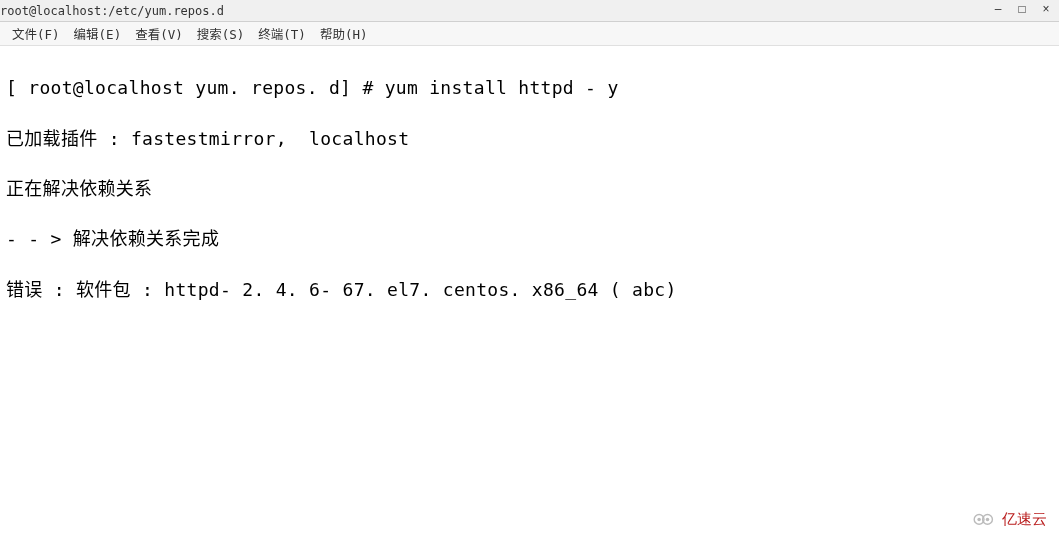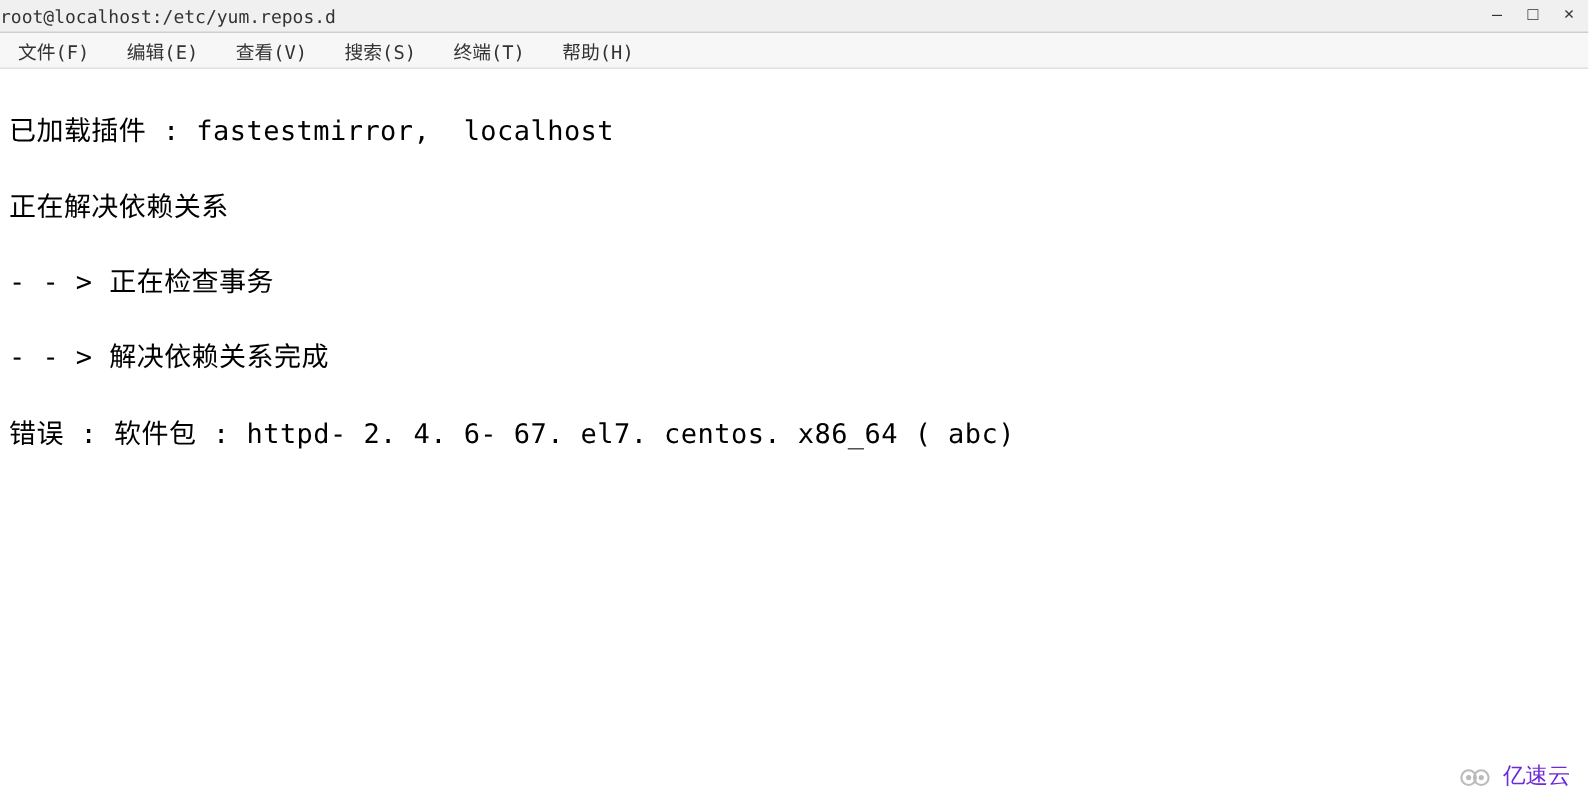--- a/index.html
+++ b/index.html
@@ -43,21 +43,21 @@
       width: 14px;
       text-align: center;
       font-family: sans-serif;
     }
     .menubar {
       background: #f7f7f7;
       height: 24px;
       display: flex;
       align-items: center;
       padding: 0 8px;
-      gap: 17px;
+      gap: 6px;
       font-size: 12.5px;
       color: #333;
       border-bottom: 1px solid #e0e0e0;
     }
     .menu-item {
       padding: 2px 4px;
       cursor: pointer;
     }
     .terminal {
       padding: 4px 6px;
@@ -69,22 +69,23 @@
       letter-spacing: 0.3px;
     }
     .term-line {
       display: block;
     }
     .watermark {
       position: absolute;
       right: 12px;
       bottom: 6px;
       display: flex;
+      align-items: center;
       gap: 4px;
-      color: #6d28d9;
+      color: #b91c1c;
       font-size: 15px;
       font-family: sans-serif;
     }
     .watermark-icon svg {
       width: 28px;
       height: 18px;
       stroke: #bbb;
       fill: none;
       stroke-width: 2;
     }
@@ -104,23 +105,23 @@
 <div class="menubar">
   <span class="menu-item">文件(F)</span>
   <span class="menu-item">编辑(E)</span>
   <span class="menu-item">查看(V)</span>
   <span class="menu-item">搜索(S)</span>
   <span class="menu-item">终端(T)</span>
   <span class="menu-item">帮助(H)</span>
 </div>
 
 <div class="terminal">
+<span class="term-line">[ root@localhost yum. repos. d] # yum install httpd - y</span>
 <span class="term-line">已加载插件 : fastestmirror,  localhost</span>
 <span class="term-line">正在解决依赖关系</span>
-<span class="term-line">- - &gt; 正在检查事务</span>
 <span class="term-line">- - &gt; 解决依赖关系完成</span>
 <span class="term-line">错误 : 软件包 : httpd- 2. 4. 6- 67. el7. centos. x86_64 ( abc)</span>
 
 
 
 
 
 
 
 

